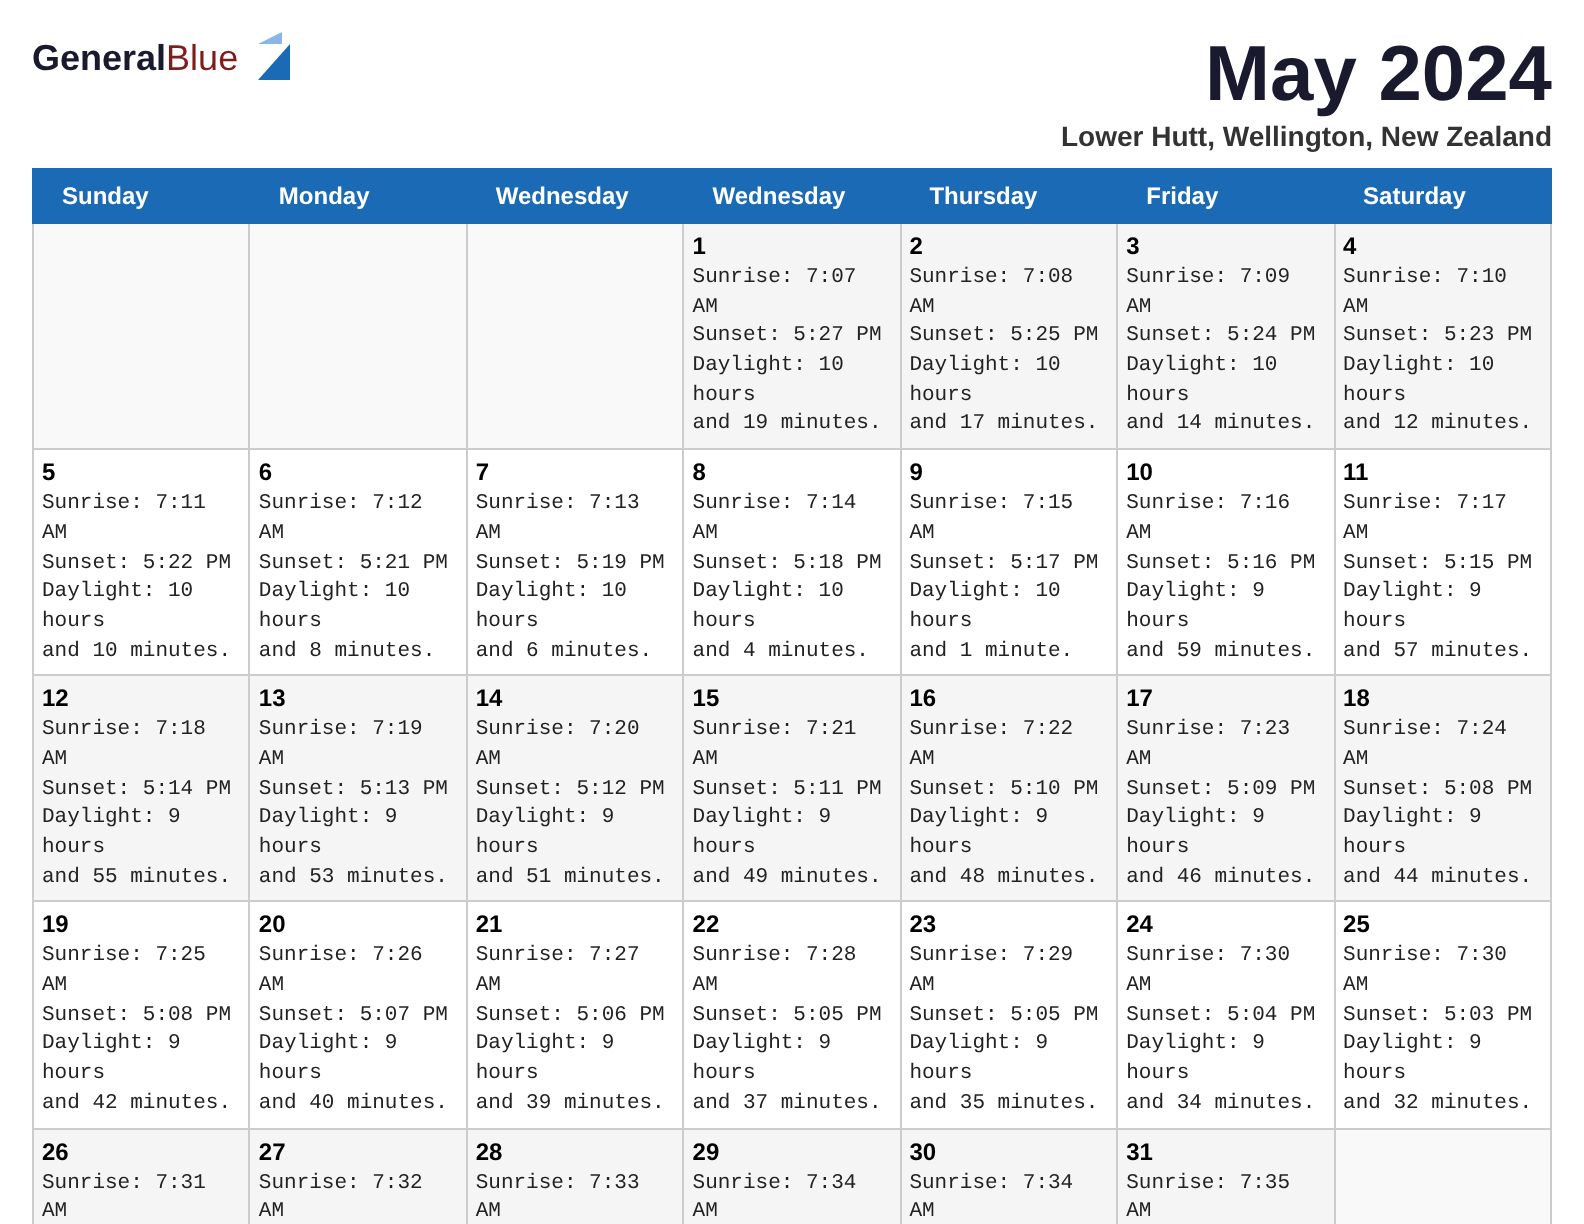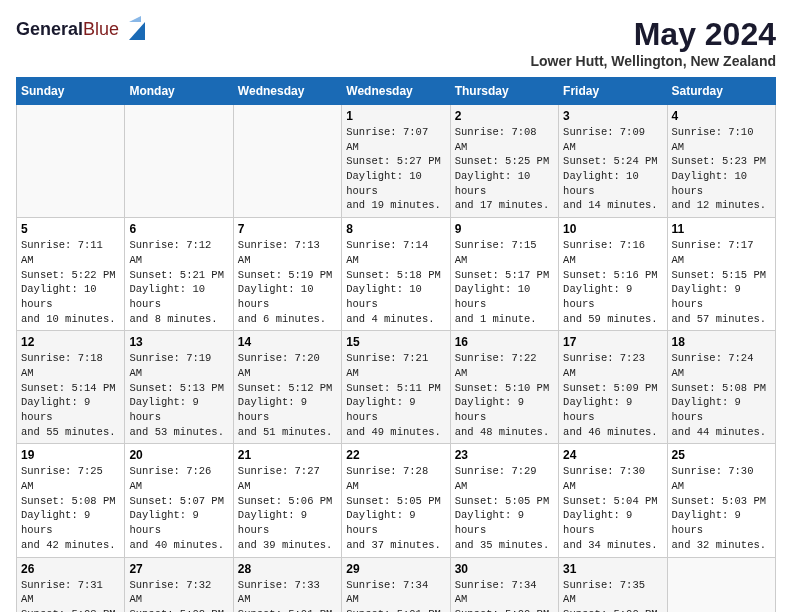--- a/index.html
+++ b/index.html
@@ -22,38 +22,38 @@
     }
     .logo-text {
       display: flex;
       flex-direction: column;
       line-height: 1.1;
     }
     .title-area {
       text-align: right;
     }
     .month-title {
-      font-size: 32px;
+      font-size: 39px;
       font-weight: bold;
       color: #1a1a2e;
     }
     .location {
       font-size: 14px;
       color: #333;
       font-weight: bold;
     }
     .calendar {
       width: 100%;
       border-collapse: collapse;
       font-size: 11px;
     }
     .calendar th {
       background-color: #1a6ab5;
       color: #fff;
-      padding: 6px 4px;
+      padding: 6px 14px;
       text-align: left;
       font-size: 12px;
       font-weight: bold;
       border: 1px solid #1a6ab5;
     }
     .calendar td {
       border: 1px solid #ccc;
       vertical-align: top;
       padding: 4px;
       width: 108px;

